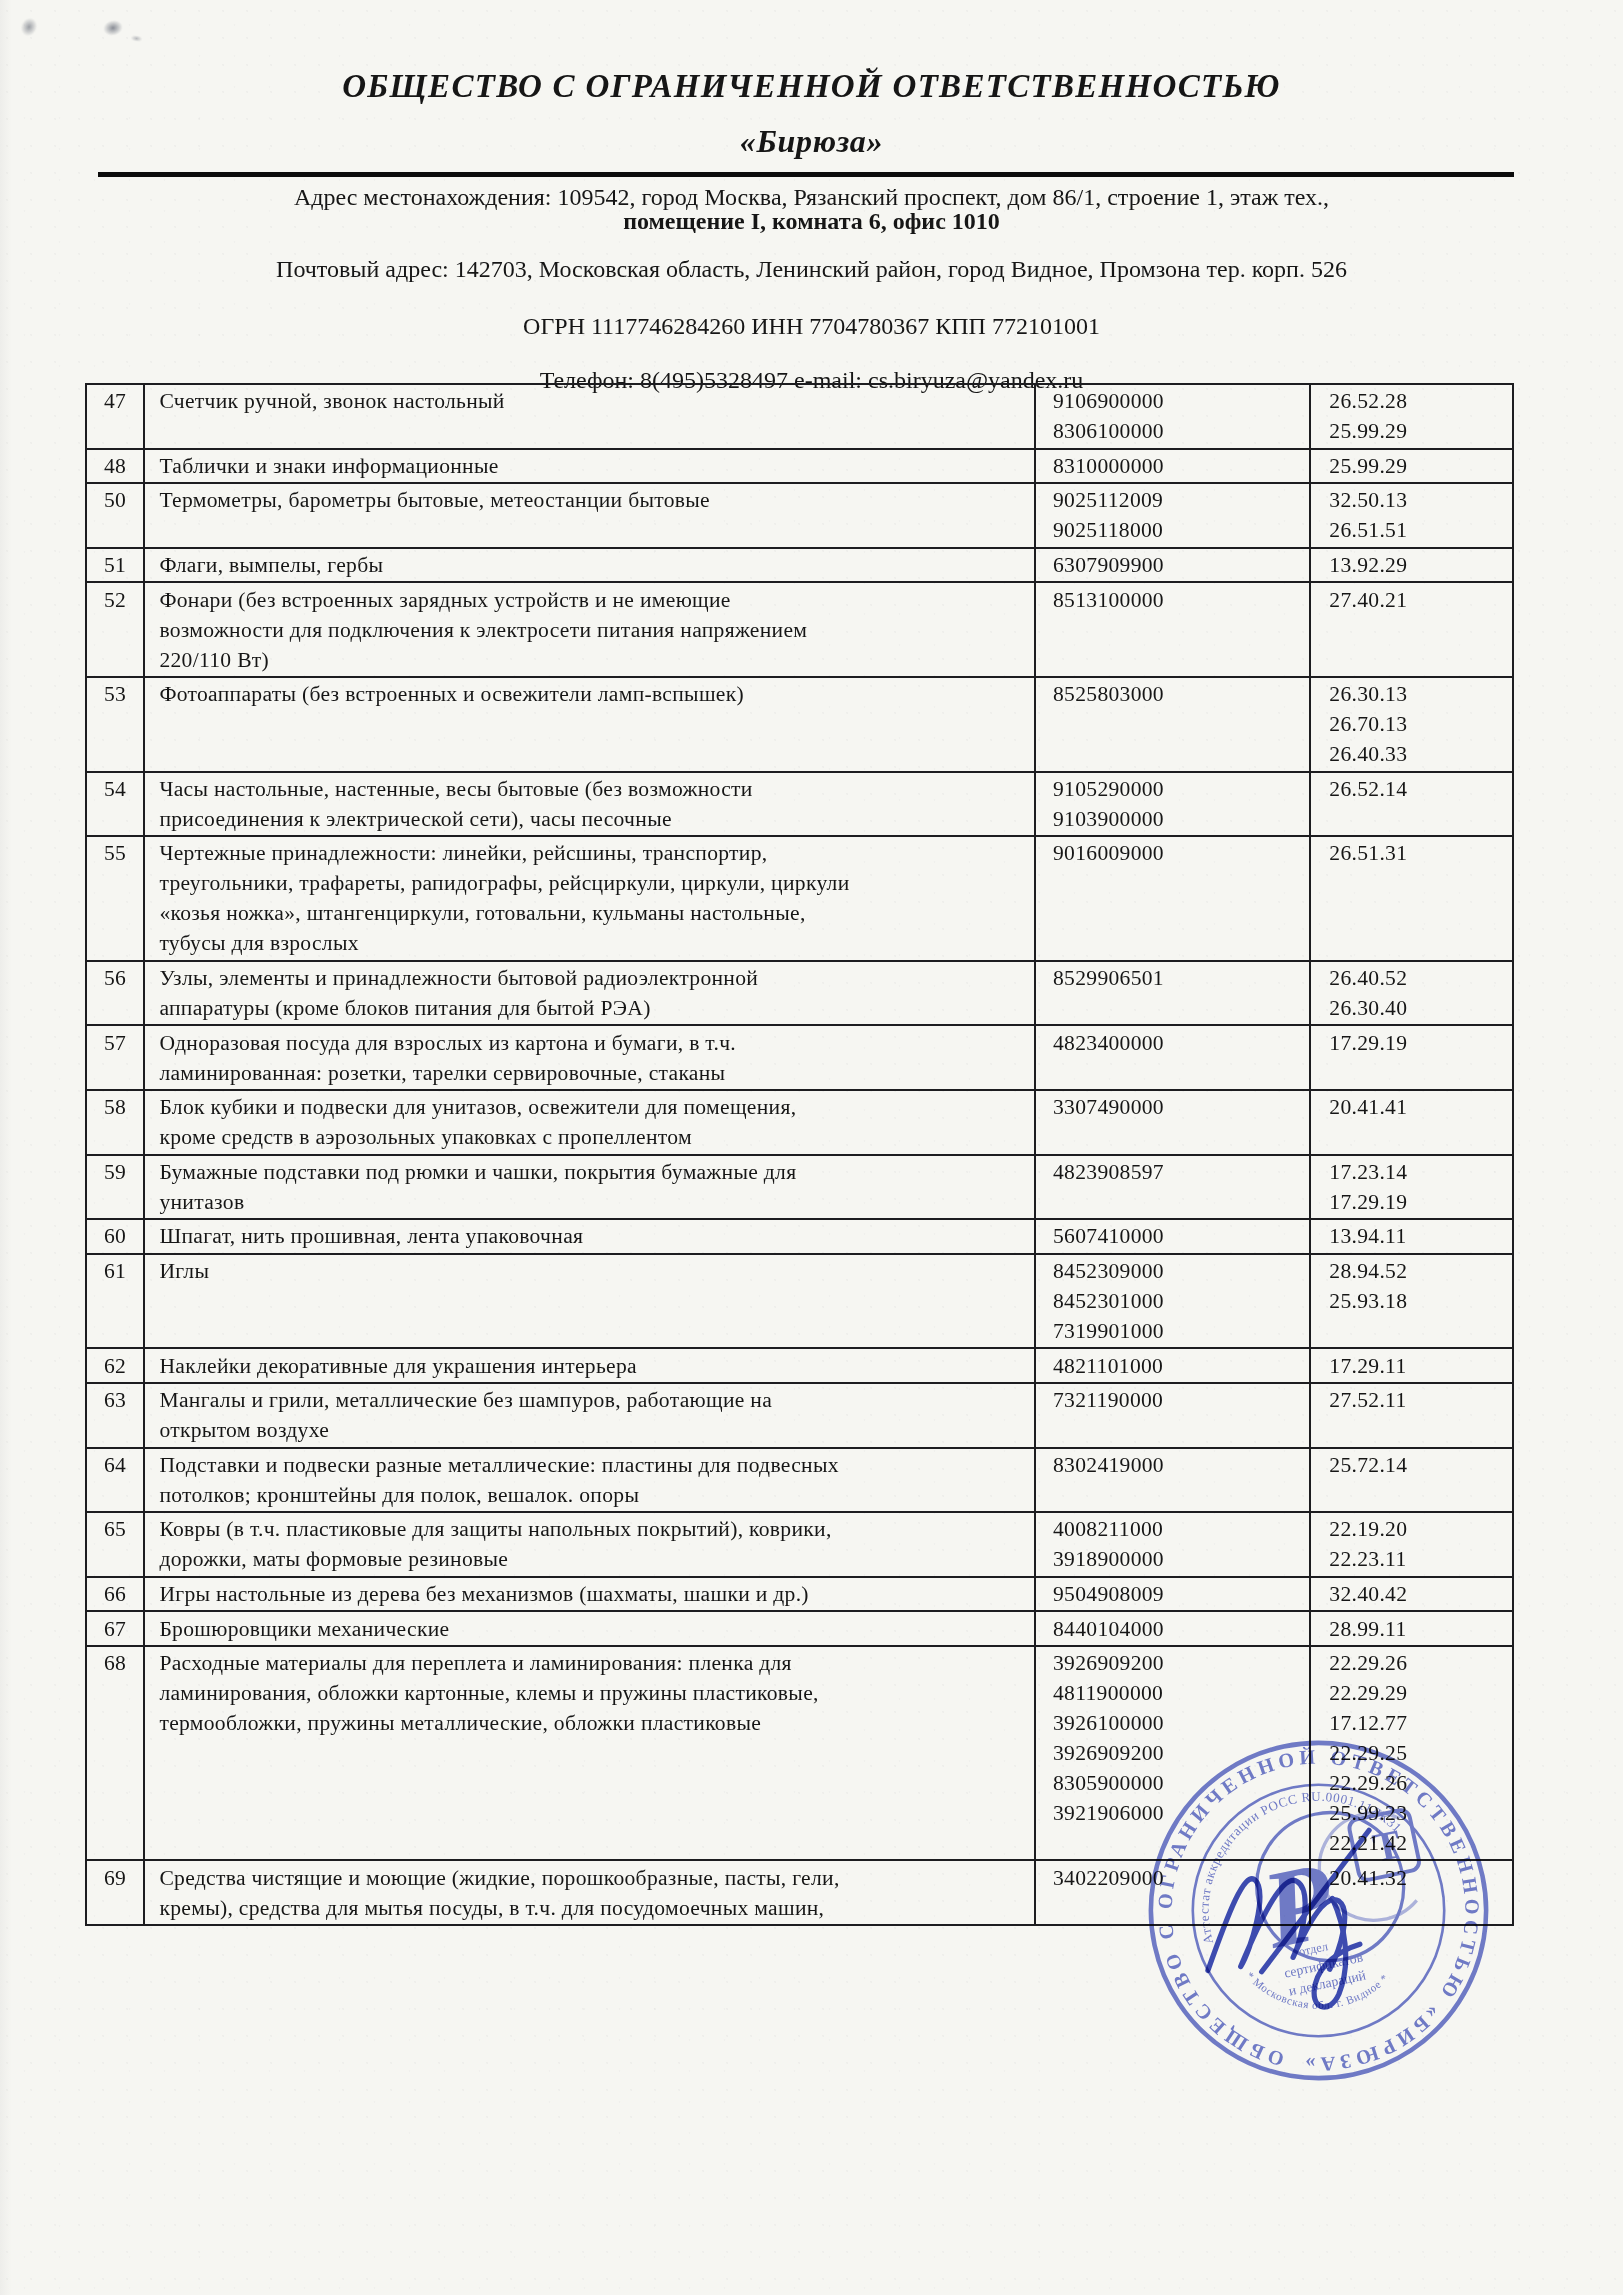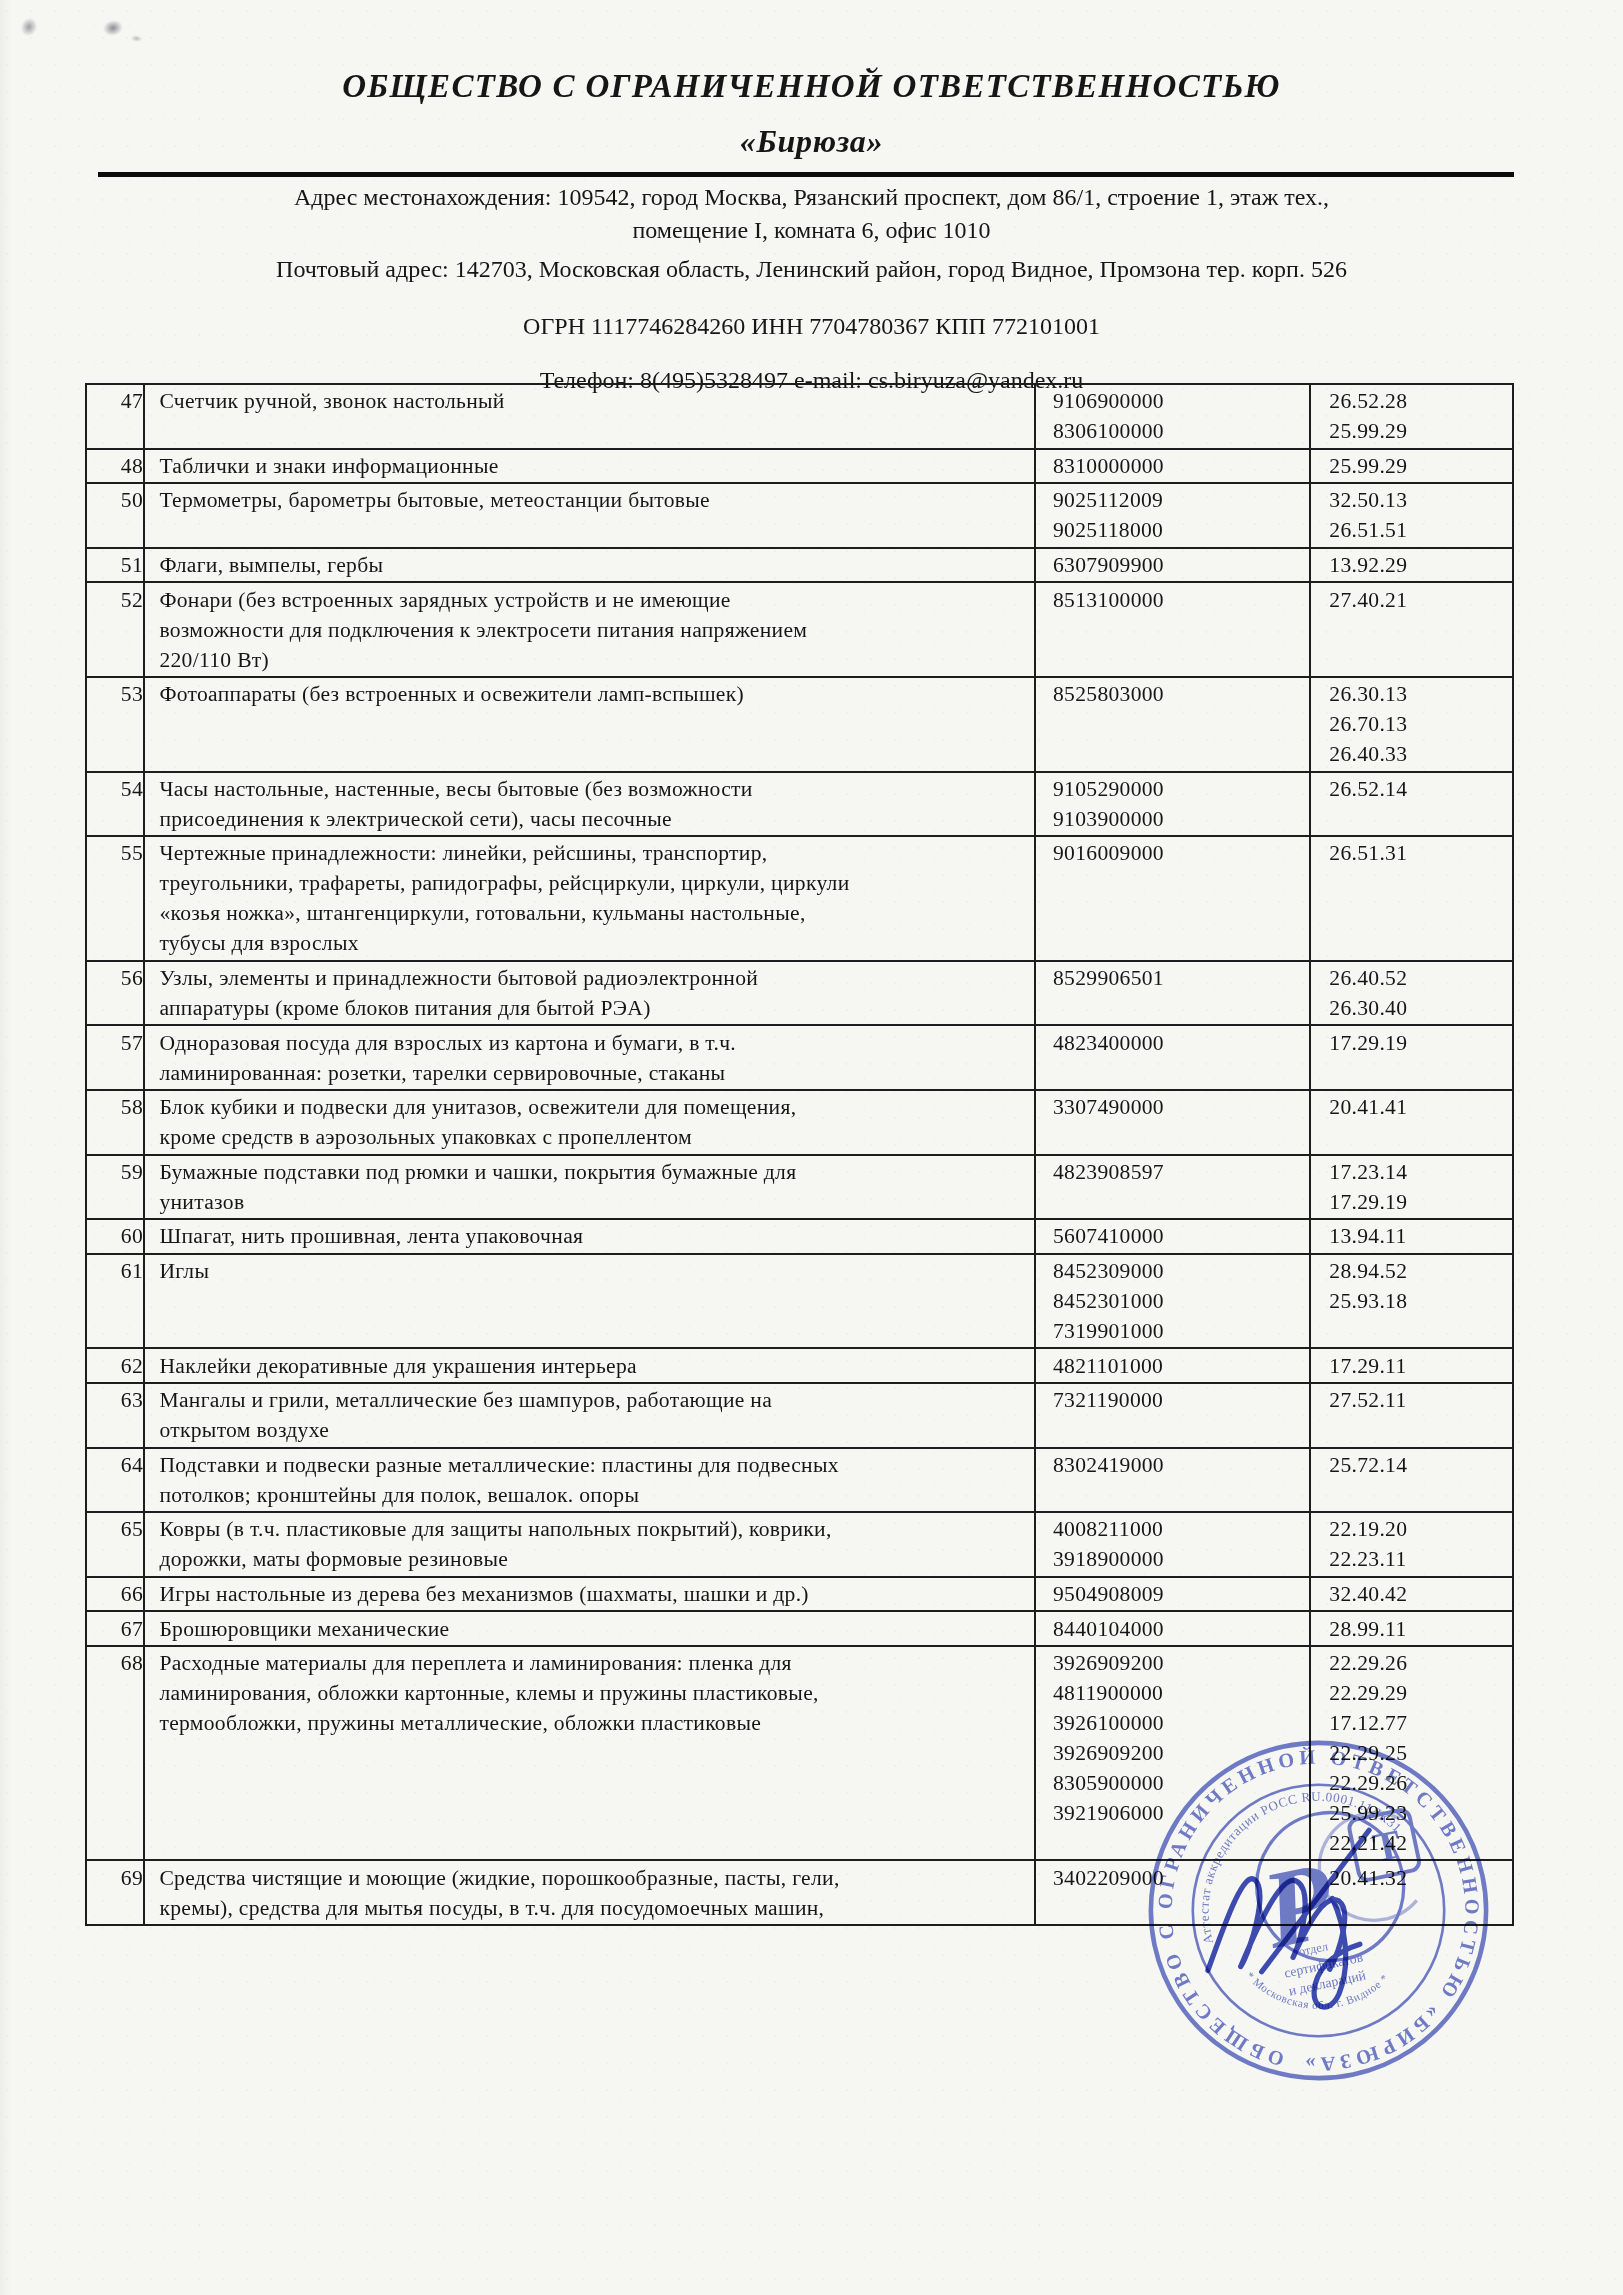--- a/index.html
+++ b/index.html
@@ -25,35 +25,35 @@
       transform:rotate(-12deg);filter:blur(0.7px);}
   .s3{left:128px;top:34px;width:17px;height:9.2px;
       background:radial-gradient(closest-side, rgba(90,95,108,.4), rgba(90,95,108,0) 70%);
       transform:rotate(8deg);filter:blur(0.7px);}
 
   .hdr{position:absolute;left:0;width:100%;text-align:center;}
   .title1{top:68px;font-size:33px;font-weight:bold;font-style:italic;letter-spacing:1.3px;}
   .title2{top:123px;font-size:32px;font-weight:bold;font-style:italic;letter-spacing:0.7px;}
   .rule{position:absolute;left:98px;top:172px;width:1416px;height:4.6px;background:#0c0c0c;}
   .addr1{top:184px;font-size:24px;}
-  .addr2{top:217px;font-size:24px;}
+  .addr2{top:208px;font-size:24px;font-weight:bold;}
   .addr3{top:256px;font-size:24px;}
   .reg{top:313px;font-size:24px;}
   .contact{top:349px;font-size:24px;margin-top:18px;}
 
   table.products{
     position:absolute;left:85px;top:383px;width:1426px;
     border-collapse:collapse;table-layout:fixed;
     font-size:21.6px;line-height:30px;letter-spacing:0.3px;
   }
   table.products td{
     border:2px solid #1d1d20;vertical-align:top;
     white-space:pre-line;
   }
-  td.c-num{text-align:right;padding:1.3px 0 1.3px 0;}
+  td.c-num{text-align:center;padding:1.3px 0 1.3px 0;}
   td.c-desc{padding:1.3px 37px 1.3px 14.4px;}
   td.c-codes{padding:1.3px 0 1.3px 17px;}
   td.c-okpd{padding:1.3px 0 1.3px 18.3px;}
 
   .stamp-wrap{position:absolute;left:1109px;top:1701px;width:419px;height:419px;
     transform:rotate(-12deg);opacity:.85;mix-blend-mode:multiply;pointer-events:none;}
   .sig-wrap{position:absolute;left:1204px;top:1753px;width:262px;height:262px;
     mix-blend-mode:multiply;pointer-events:none;}
   svg text{font-family:"Liberation Serif", serif;}
 </style>

